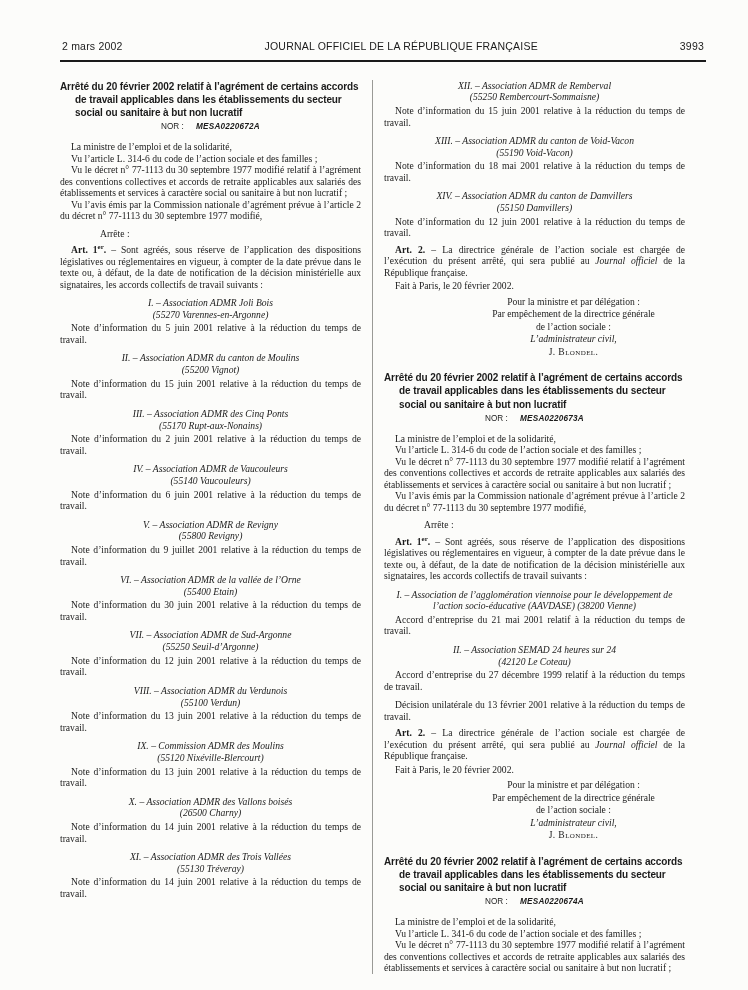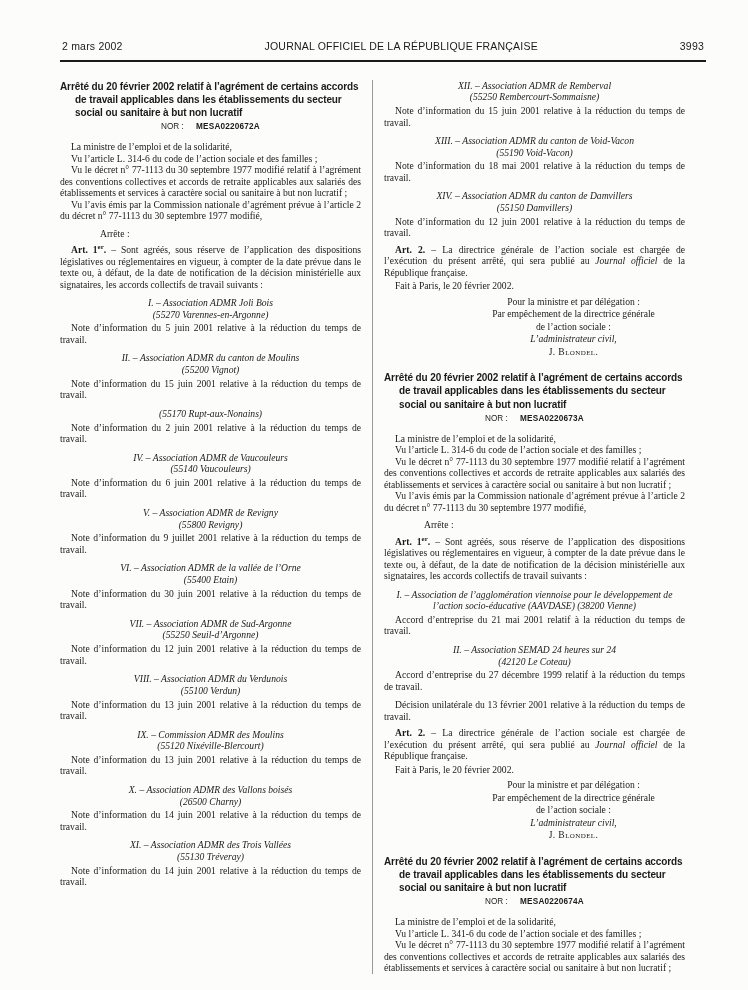--- a/index.html
+++ b/index.html
@@ -37,21 +37,21 @@
     letter-spacing: -0.1px;
     padding-left: 15px; text-indent: -15px;
     margin-bottom: 3px;
   }
   .nor-line {
     text-align: center;
     font-family: "Liberation Sans", sans-serif;
     font-size: 8.2px;
     margin: 2px 0 9px 0;
   }
-  .nor-code { font-weight: bold; letter-spacing: 0.2px; margin-left: 10px; }
+  .nor-code { font-style: italic; font-weight: bold; letter-spacing: 0.2px; margin-left: 10px; }
   .preamble p.body { margin: 0; }
   .arrete-word { text-indent: 40px; margin: 6px 0 5px 0; }
   .article { text-align: justify; margin: 0 0 2px 0; text-indent: 11px; }
   .article b { font-family: "Liberation Serif", serif; }
   sup { font-size: 7px; line-height: 0; }
 
   .item { margin-top: 7px; }
   .item-head, .item-loc {
     font-style: italic; text-align: center; line-height: 1.22;
   }
@@ -101,20 +101,21 @@
           <div class="item-head">I. – Association ADMR Joli Bois</div>
           <div class="item-loc">(55270 Varennes-en-Argonne)</div>
           <p class="body note">Note d’information du 5 juin 2001 relative à la réduction du temps de travail.</p>
         </div>
         <div class="item">
           <div class="item-head">II. – Association ADMR du canton de Moulins</div>
           <div class="item-loc">(55200 Vignot)</div>
           <p class="body note">Note d’information du 15 juin 2001 relative à la réduction du temps de travail.</p>
         </div>
         <div class="item">
+          <div class="item-head">III. – Association ADMR des Cinq Ponts</div>
           <div class="item-loc">(55170 Rupt-aux-Nonains)</div>
           <p class="body note">Note d’information du 2 juin 2001 relative à la réduction du temps de travail.</p>
         </div>
         <div class="item">
           <div class="item-head">IV. – Association ADMR de Vaucouleurs</div>
           <div class="item-loc">(55140 Vaucouleurs)</div>
           <p class="body note">Note d’information du 6 juin 2001 relative à la réduction du temps de travail.</p>
         </div>
         <div class="item">
           <div class="item-head">V. – Association ADMR de Revigny</div>

